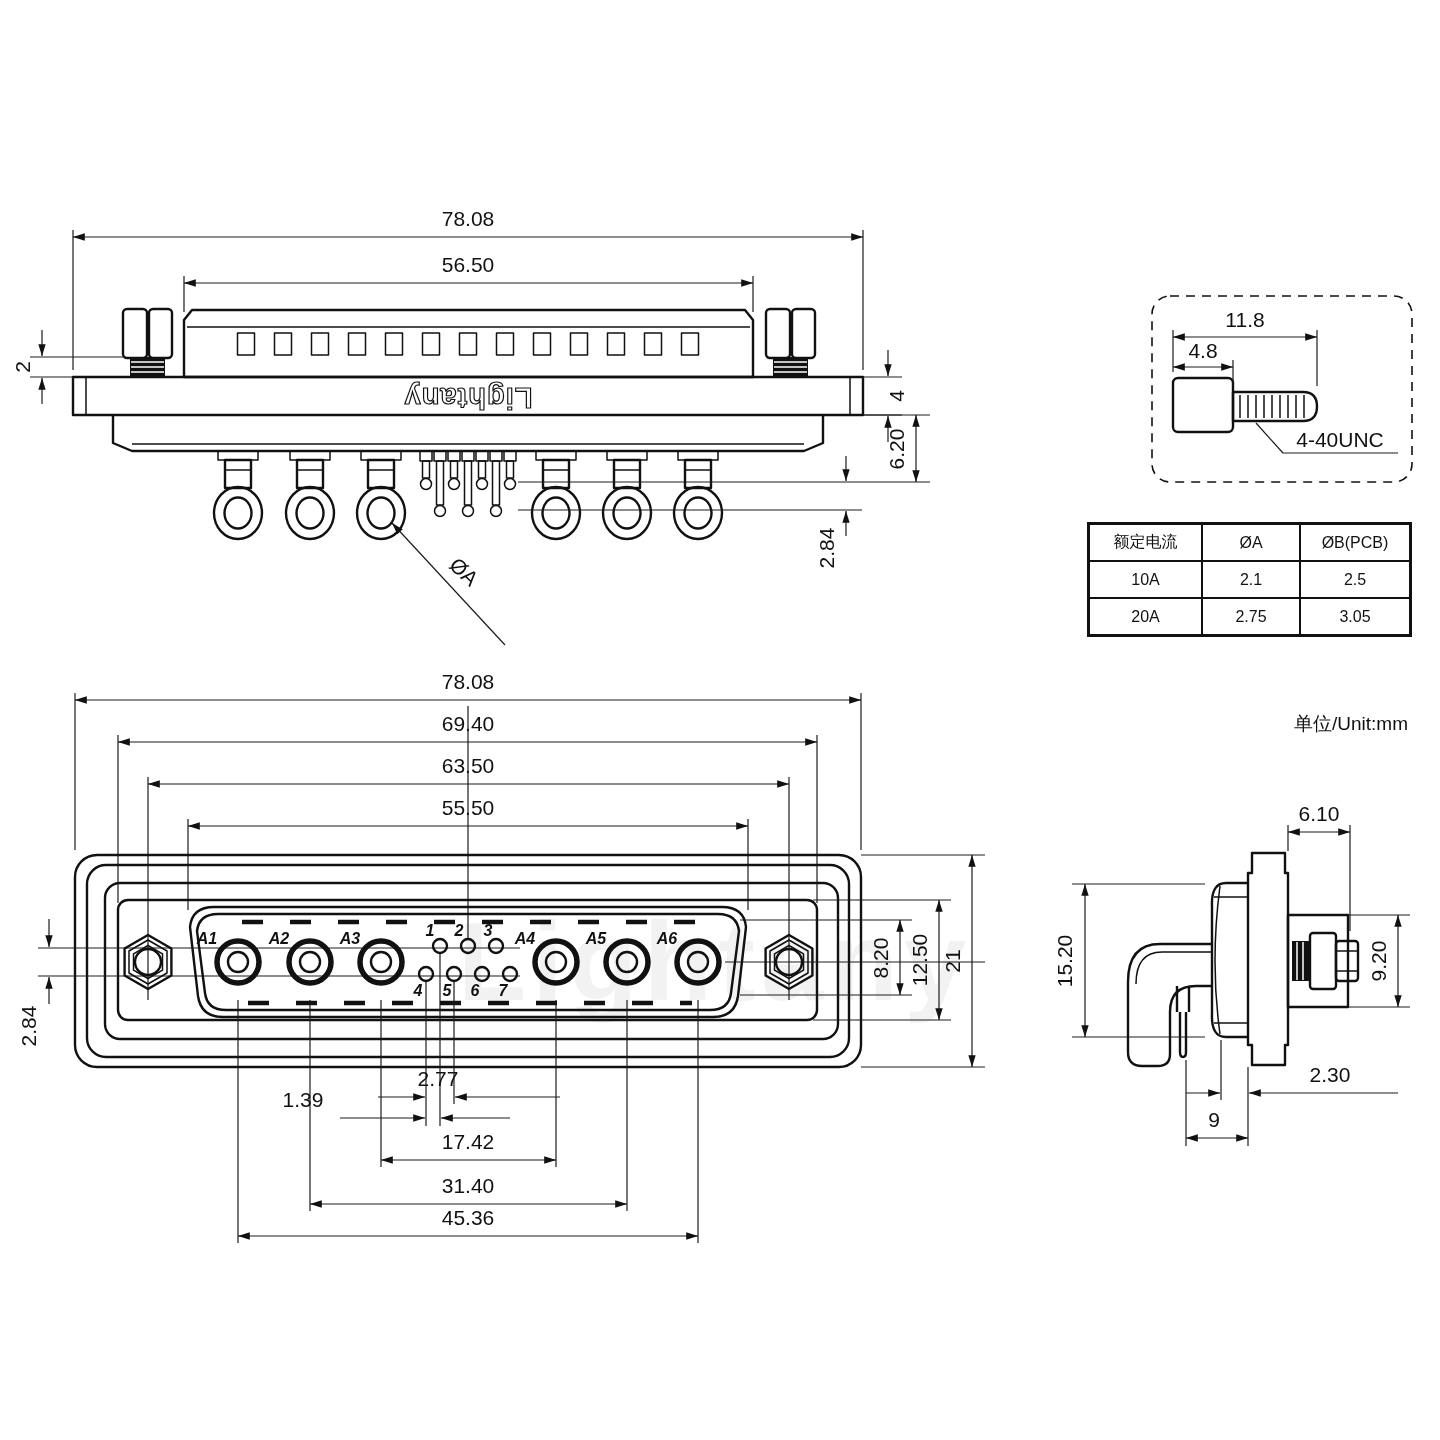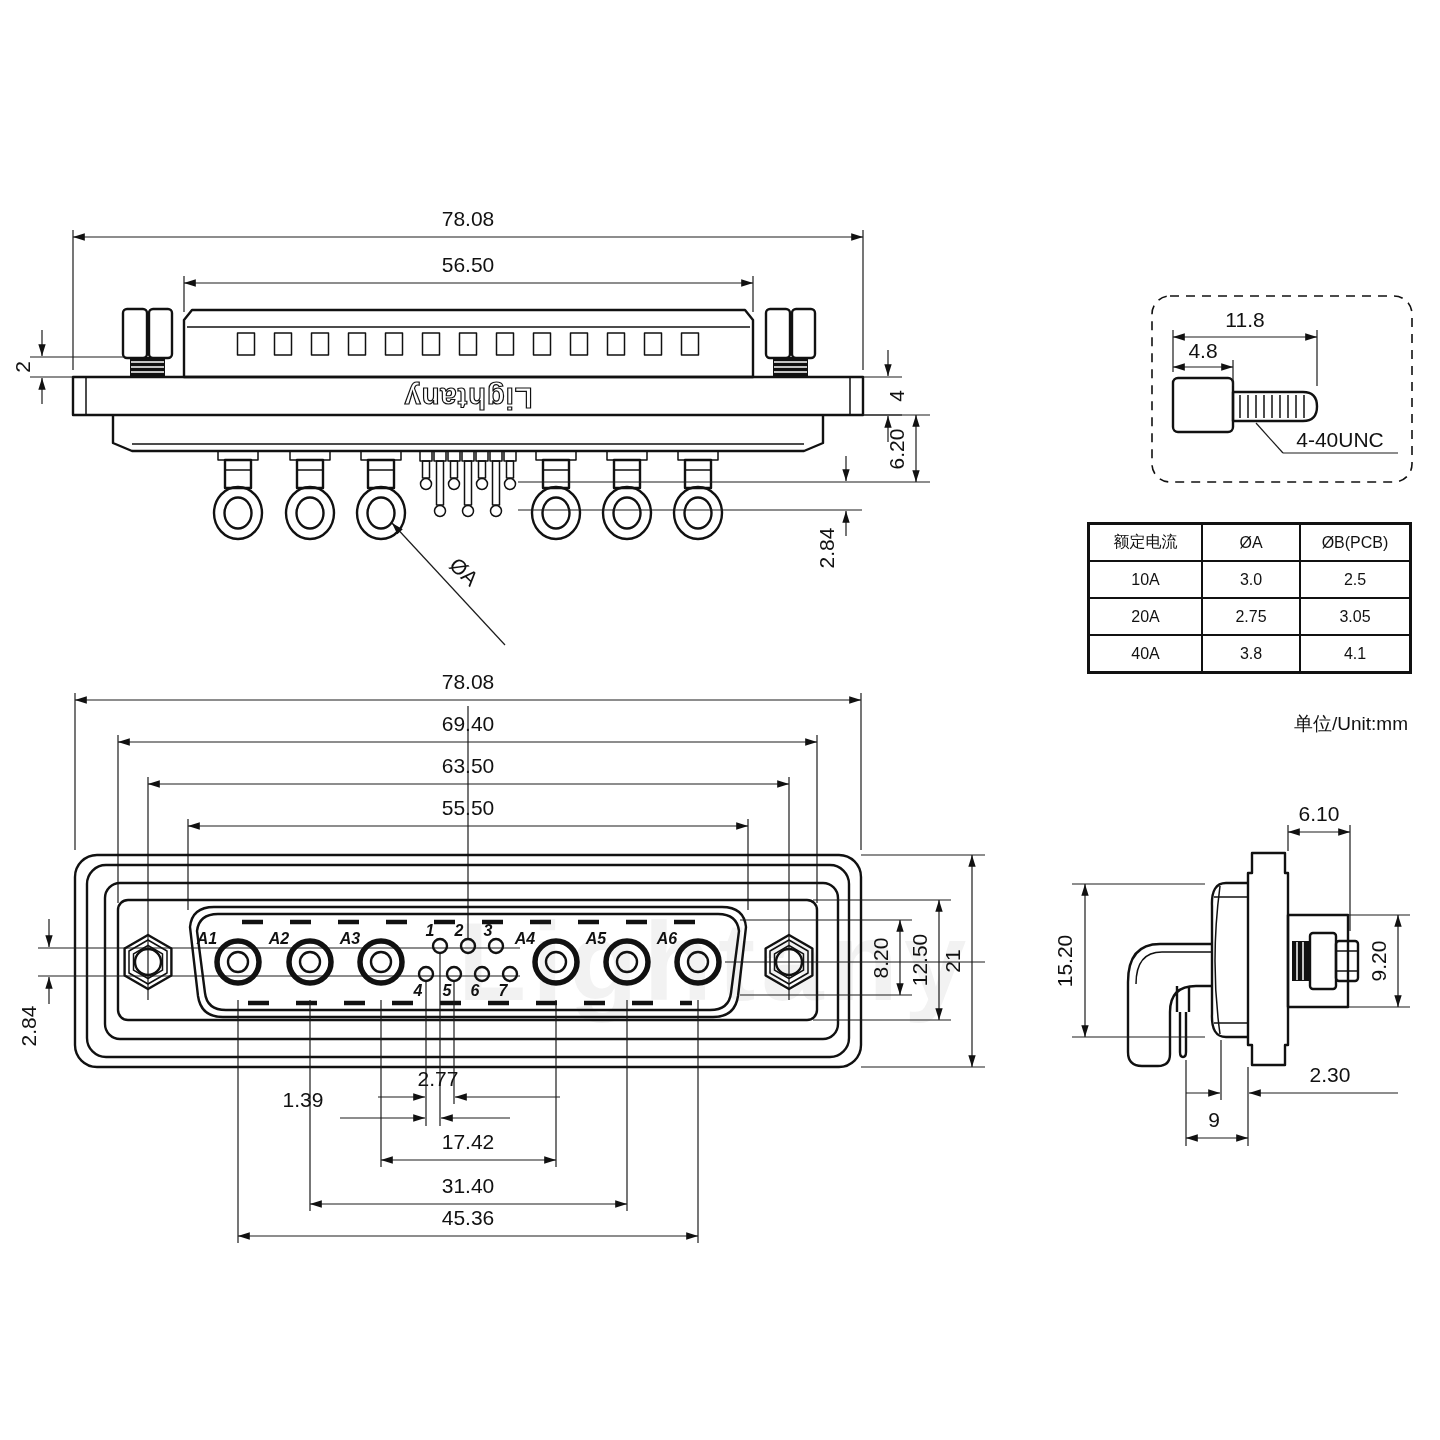--- a/index.html
+++ b/index.html
@@ -438,29 +438,24 @@
 
 <table id="spec-table">
   <tbody>
     <tr>
       <td class="c1">额定电流</td>
       <td class="c2">ØA</td>
       <td class="c3">ØB(PCB)</td>
     </tr>
     <tr>
       <td>10A</td>
-      <td>3.0</td>
+      <td>2.1</td>
       <td>2.5</td>
     </tr>
     <tr>
       <td>20A</td>
       <td>2.75</td>
       <td>3.05</td>
     </tr>
-    <tr>
-      <td>40A</td>
-      <td>3.8</td>
-      <td>4.1</td>
-    </tr>
   </tbody>
 </table>
 <div id="unit-note">单位/Unit:mm</div>
 </div>
 
 </body></html>

